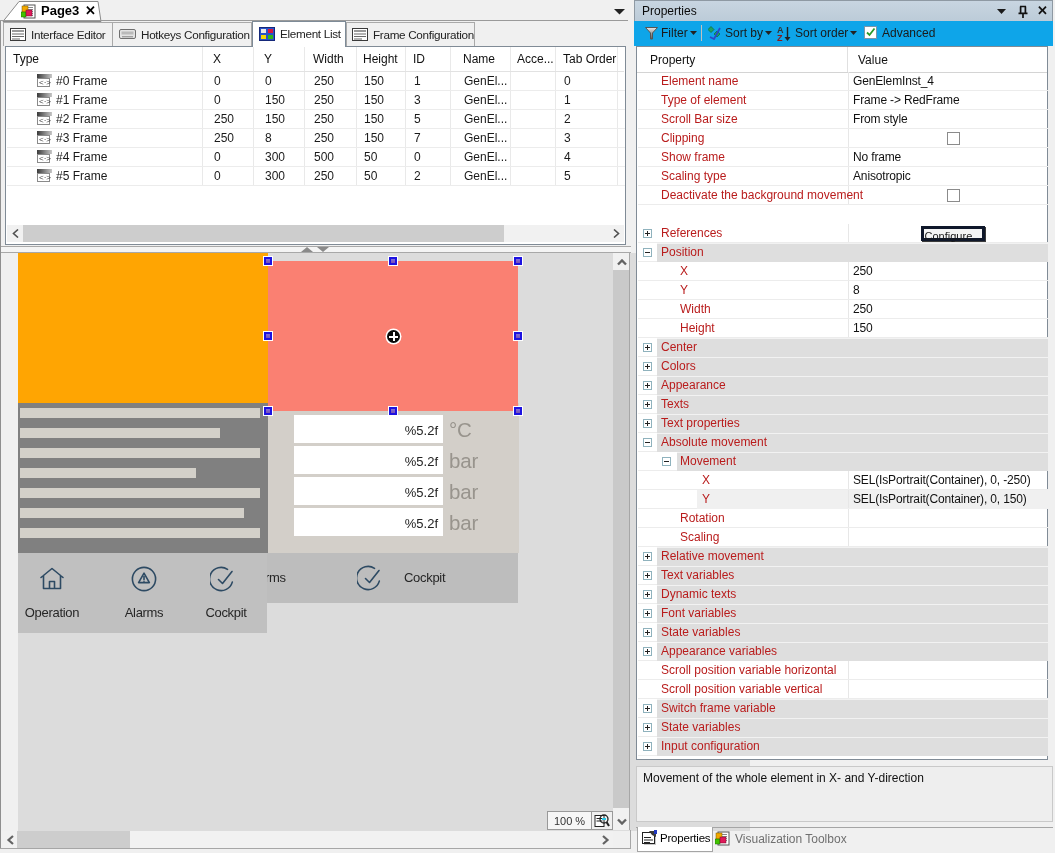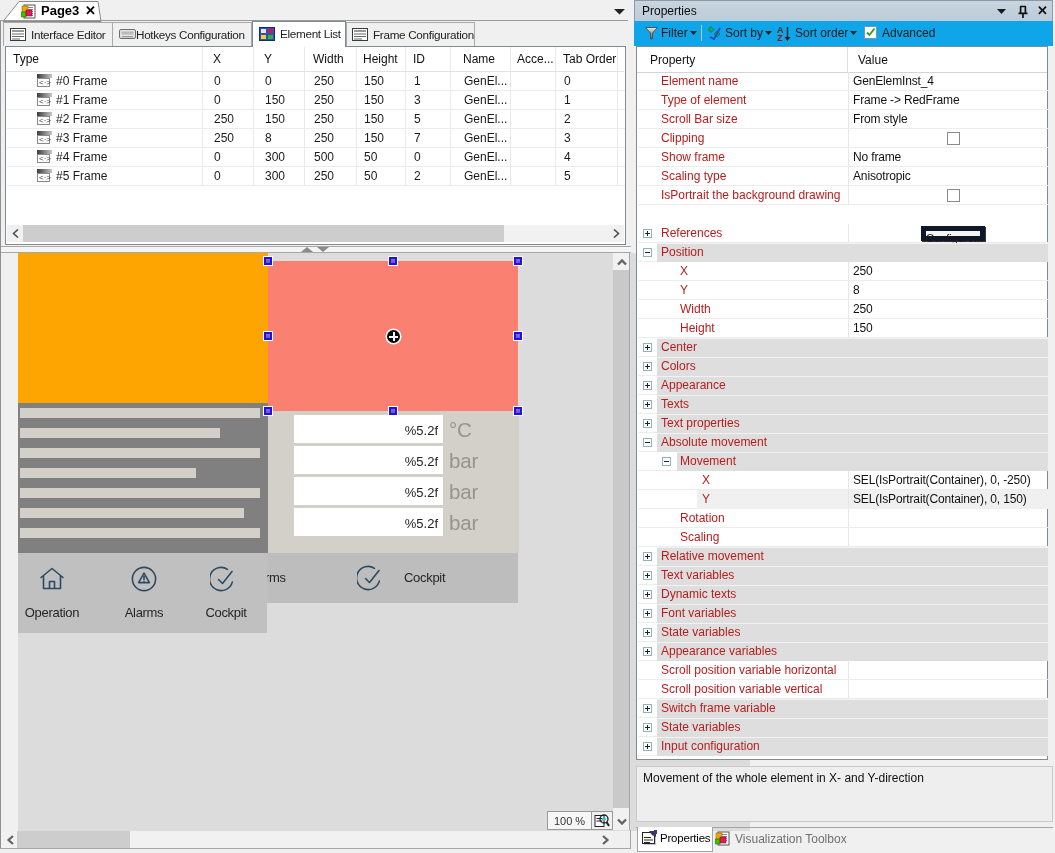--- a/index.html
+++ b/index.html
@@ -54,21 +54,21 @@
         <rect x="0.5" y="0.5" width="15" height="12" fill="#fff" stroke="#3a3a3a"></rect>
         <rect x="2" y="2" width="12" height="2" fill="#9a9a9a"></rect>
         <rect x="2" y="5.5" width="12" height="1" fill="#6a6a6a"></rect>
         <rect x="2" y="8" width="12" height="1" fill="#6a6a6a"></rect>
         <rect x="2" y="10.5" width="8" height="1" fill="#6a6a6a"></rect>
       </svg></span><span style="margin-left:5px">Interface Editor</span></div>
 <div class="tab2" style="left:112px;width:140px"><span style="margin-left:6px"><svg width="17" height="12">
         <rect x="0.5" y="1.5" width="16" height="9" rx="1.5" fill="#e3e3e3" stroke="#6f6f6f"></rect>
         <rect x="2.5" y="3.5" width="12" height="3" fill="#b9b9b9"></rect>
         <rect x="3" y="8" width="11" height="1.4" fill="#9f9f9f"></rect>
-      </svg></span><span style="">Hotkeys Configuration</span></div>
+      </svg></span><span style="margin-left:5px">Hotkeys Configuration</span></div>
 <div class="tab2" style="left:346px;width:129px"><span style="margin-left:5px"><svg width="16" height="13" style="margin:0 0 0 0">
         <rect x="0.5" y="0.5" width="15" height="12" fill="#fff" stroke="#3a3a3a"></rect>
         <rect x="2" y="2" width="12" height="2" fill="#9a9a9a"></rect>
         <rect x="2" y="5.5" width="12" height="1" fill="#6a6a6a"></rect>
         <rect x="2" y="8" width="12" height="1" fill="#6a6a6a"></rect>
         <rect x="2" y="10.5" width="8" height="1" fill="#6a6a6a"></rect>
       </svg></span><span style="margin-left:5px">Frame Configuration</span></div>
 <div class="tab2" style="left:252px;width:94px;background:#fff;border-color:#7e8b97;top:21px;height:26px;z-index:5;padding-top:5px"><span style="margin-left:6px"><svg width="16" height="14">
         <rect x="0.5" y="0.5" width="15" height="13" fill="#2a52c8" stroke="#15287a"></rect>
         <rect x="2" y="2" width="5" height="4" fill="#e8e8e8"></rect>
@@ -444,31 +444,31 @@
       <span class="pl" style="left:23px;z-index:2">Show frame</span>
       <span class="pv" style="z-index:2">No frame</span>
     </div>
 <div class="prow w" style="top:120px">
       <span class="dv"></span>
       <span class="pl" style="left:23px;z-index:2">Scaling type</span>
       <span class="pv" style="z-index:2">Anisotropic</span>
     </div>
 <div class="prow w" style="top:139px">
       <span class="dv"></span>
-      <span class="pl" style="left:23px">IsPortrait the background drawing</span>
+      <span class="pl" style="left:23px">Deactivate the background movement</span>
       <span class="cb"></span>
     </div>
 <div class="prow w" style="top:177px">
       <span class="dv"></span>
       <span class="ex pp" style="left:5px">
         <i></i>
         <b></b>
       </span>
       <span class="pl" style="left:23px">References</span>
-      <span class="a" style="left:283px;top:1.5px;width:64px;height:15px;background:#f4f4f4;border:5px solid #0f172a;box-shadow:1px 1px 0 #3a3a3a;font-size:11px;text-align:center;padding-top:1px">Configure...</span>
+      <span class="a" style="left:283px;top:1.5px;width:64px;height:15px;background:#f4f4f4;border:3px solid #0f172a;box-shadow:1px 1px 0 #3a3a3a;font-size:11px;text-align:center;padding-top:1px">Configure...</span>
     </div>
 <div class="prow" style="top:196px">
       <span class="gut" style="width:19px"></span>
       <span class="gfill" style="left:19px"></span>
       <span class="ex" style="left:5px">
         <i></i>
       </span>
       <span class="pl" style="left:23px;z-index:2">Position</span>
     </div>
 <div class="prow w" style="top:215px">

